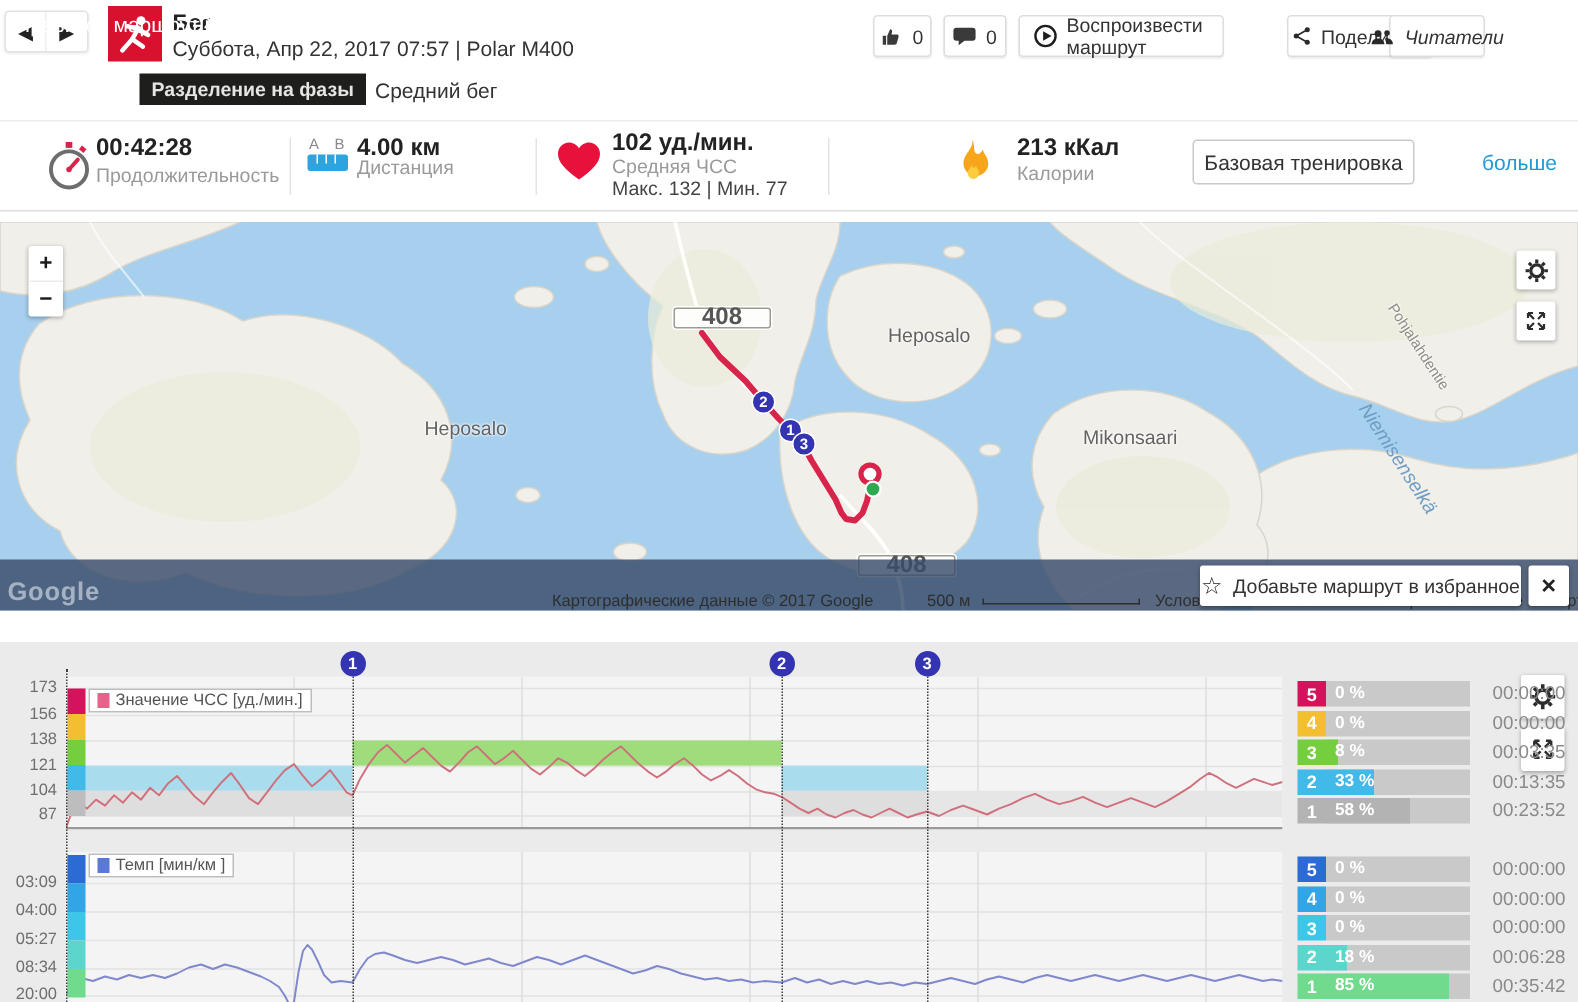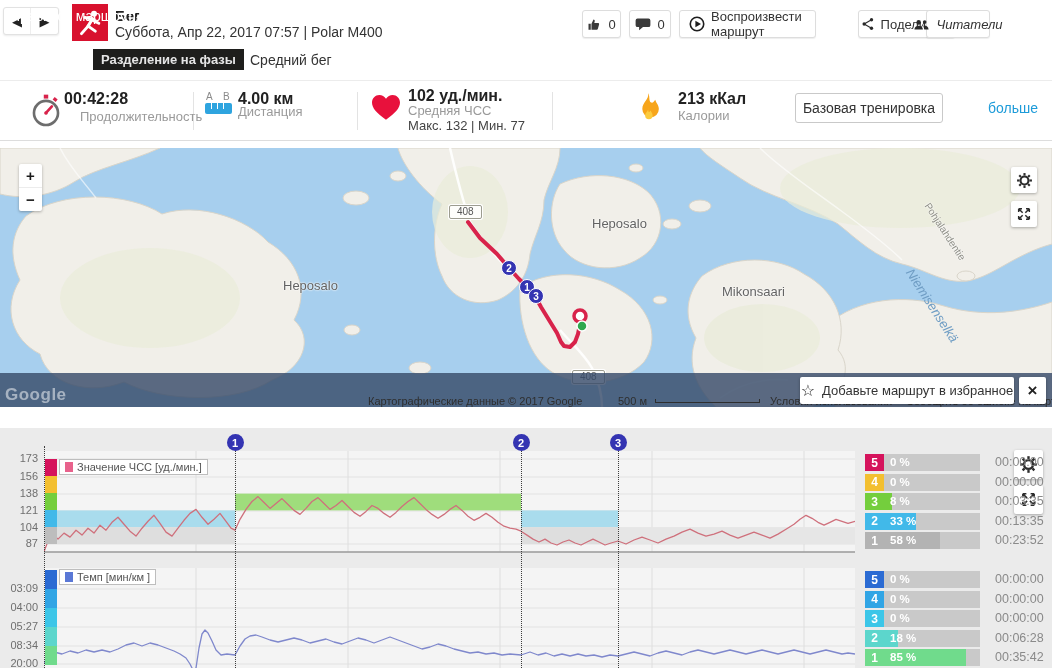--- a/index.html
+++ b/index.html
@@ -29,21 +29,21 @@
   .ruler { left:205px; top:103px; width:27px; height:11px; background:#2ea4df; border-radius:2px; }
   .ruler i { position:absolute; top:0; width:1px; height:6px; background:#fff; }
   .benefit-btn { left:795px; top:93px; width:148px; height:30px; background:#fff; border:1px solid #c9c9c9; border-radius:3px; font-size:14px; color:#333; display:flex; align-items:center; justify-content:center; cursor:pointer; }
   .more-link { left:988px; top:100px; font-size:14px; color:#1d9bd9; cursor:pointer; }
 
   
   .map { left:0; top:148px; width:1052px; height:259px; overflow:hidden; background:#a7cfee; }
   .map-label { position:absolute; font-size:13px; color:#636363; text-shadow:0 0 2px #fff, 0 0 2px #fff; white-space:nowrap; }
   .map-label.water { color:#6f9dc4; font-style:italic; text-shadow:none; }
   .map-label.road { color:#8d8d85; font-size:10px; }
-  .road-badge { position:absolute; background:#fdfdfb; border:1px solid #9c9c90; border-radius:2px; font-size:10px; color:#555; padding:0 7px; line-height:12px; box-shadow:0 0 0 1px #fff; }
+  .road-badge { position:absolute; background:#fdfdfb; border:1px solid #9c9c90; border-radius:2px; font-size:16px; color:#555; padding:0 18px; line-height:12px; box-shadow:0 0 0 1px #fff;font-weight:bold; }
   .map-marker { position:absolute; width:16px; height:16px; border-radius:50%; background:#3434b2; border:1px solid #fff; color:#fff; font-size:10px; font-weight:bold; display:flex; align-items:center; justify-content:center; }
   .zoom-ctl { left:19px; top:164px; width:23px; height:47px; background:#fff; border-radius:2px; box-shadow:0 1px 3px rgba(0,0,0,.3); display:flex; flex-direction:column; }
   .zoom-ctl div { flex:1; display:flex; align-items:center; justify-content:center; font-size:15px; font-weight:bold; color:#1a1a1a; cursor:pointer; }
   .zoom-ctl div:first-child { border-bottom:1px solid #ececec; }
   .sq-btn { background:#fff; border-radius:2px; box-shadow:0 1px 3px rgba(0,0,0,.3); display:flex; align-items:center; justify-content:center; cursor:pointer; }
   .map-banner { left:0; top:373px; width:1052px; height:34px; background:rgba(56,76,106,.82); color:#fff; }
   .banner-q { left:10px; top:8px; font-size:14px; font-weight:normal; color:#fff; }
   .banner-t { left:152px; top:8px; font-size:14px; color:#fff; }
   .google-logo { left:5px; top:385px; font-size:17px; font-weight:bold; color:rgba(255,255,255,.5); letter-spacing:.5px; }
   .attrib { top:395px; font-size:11px; color:#2e2e2e; white-space:nowrap; }
@@ -145,21 +145,21 @@
   <div class="abs vdiv" style="left:552px;"></div>
 
   <svg class="abs" style="left:30px; top:94px;" width="32" height="34" viewBox="0 0 24 26">
     <rect x="10.3" y="0.5" width="3.4" height="3" fill="#d8234b"></rect>
     <rect x="17.5" y="3" width="3" height="2.4" fill="#d8234b" transform="rotate(40 19 4.2)"></rect>
     <circle cx="12" cy="14.5" r="9.2" fill="none" stroke="#6d6d6d" stroke-width="2"></circle>
     <path d="M12,14.5 L16.5,9.5" stroke="#d8234b" stroke-width="2" stroke-linecap="round"></path>
     <circle cx="12" cy="14.5" r="1.4" fill="#d8234b"></circle>
   </svg>
   <div class="abs stat-val" style="left:64px; top:90px;">00:42:28</div>
-  <div class="abs stat-lab" style="left:80px; top:109px;">Продолжительность</div>
+  <div class="abs stat-lab" style="left:64px; top:109px;">Продолжительность</div>
 
   <div class="abs ab-letter" style="left:206px; top:91px;">А</div>
   <div class="abs ab-letter" style="left:223px; top:91px;">В</div>
   <div class="abs ruler">
       <i style="left:6px"></i>
       <i style="left:12px"></i>
       <i style="left:18px"></i>
     </div>
   <div class="abs stat-val" style="left:238px; top:90px;">4.00 км</div>
   <div class="abs stat-lab" style="left:238px; top:104px;">Дистанция</div>

